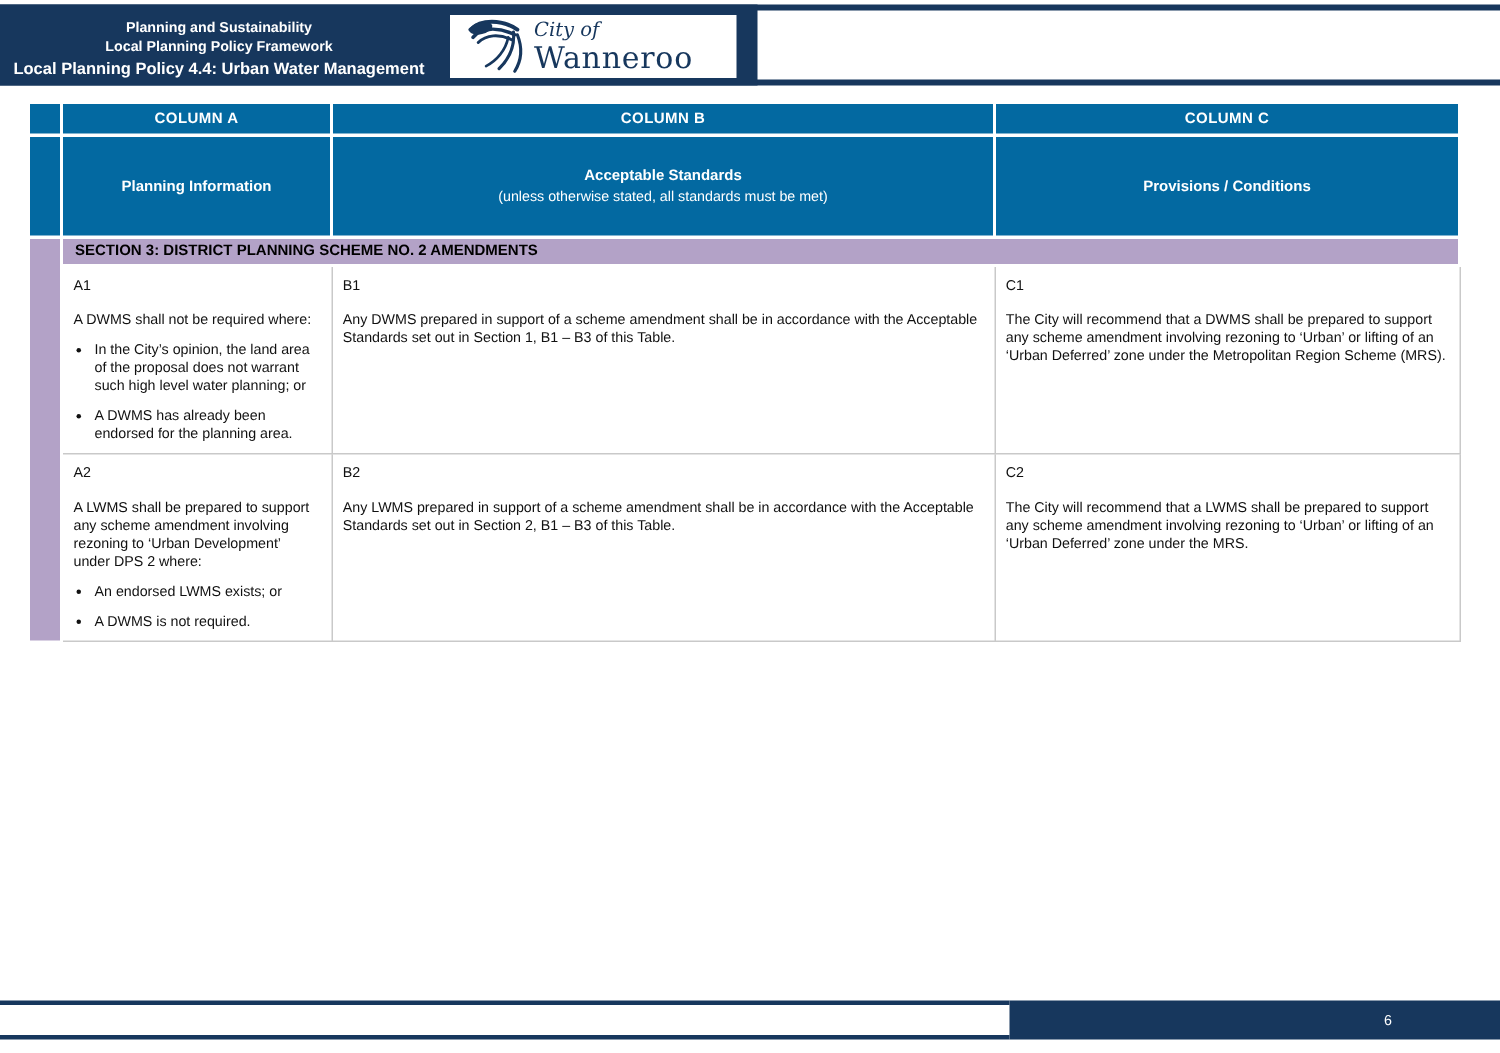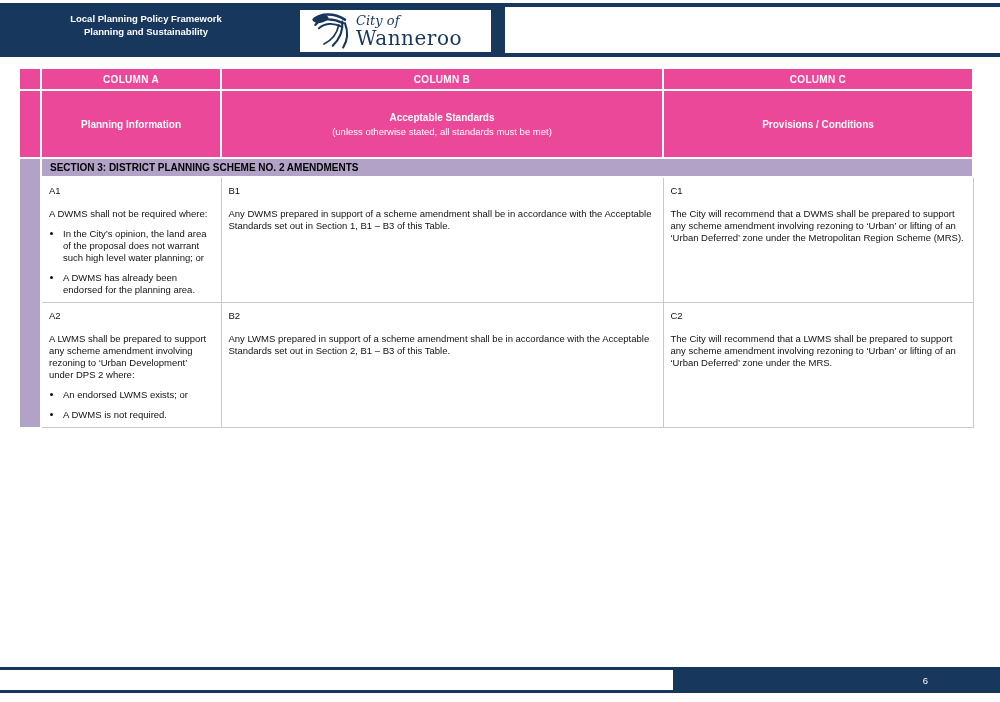--- a/index.html
+++ b/index.html
@@ -28,21 +28,21 @@
   .logo-text{color:#17375d;line-height:1;margin-left:2px;}
   .logo-cityof{font-family:"DejaVu Serif", serif;font-style:italic;font-size:13px;margin-bottom:1px;}
   .logo-name{font-family:"DejaVu Serif", serif;font-size:20px;letter-spacing:0.5px;}
   
   .policy-table{
     position:absolute;top:67px;left:18px;width:954px;
     border-collapse:collapse;table-layout:fixed;
   }
   .policy-table td{overflow:hidden;}
   .navy-cell{
-    background:#ec4899;color:#ffffff;border:2px solid #ffffff;
+    background:#0369a1;color:#ffffff;border:2px solid #ffffff;
     text-align:center;vertical-align:middle;
   }
   .col-label{font-size:10px;font-weight:bold;letter-spacing:0.3px;}
   .col-title{font-size:10px;font-weight:bold;}
   .col-sub{font-weight:normal;margin-top:3px;font-size:9.5px;}
   .lavender-cell{background:#b3a2c7;border:2px solid #ffffff;}
   .section-cell{
     font-size:10px;font-weight:bold;color:#000000;
     text-align:left;padding:3px 4px 3px 8px;vertical-align:middle;margin-left:32px;
   }
@@ -70,22 +70,23 @@
 </style>
 </head>
 <body>
 
 <div class="page">
 
   <div class="hdr-topline"></div>
   <div class="hdr-botline"></div>
   <div class="hdr-navy">
     <div class="hdr-text">
+      <div class="hdr-line-sm">Planning and Sustainability</div>
       <div class="hdr-line-sm">Local Planning Policy Framework</div>
-      <div class="hdr-line-sm">Planning and Sustainability</div>
+      <div class="hdr-line-lg">Local Planning Policy 4.4: Urban Water Management</div>
     </div>
   </div>
   <div class="logo-box">
     <svg class="logo-grass" viewBox="0 0 48 46">
       <g fill="none" stroke="#17375d" stroke-linecap="round">
         <path d="M40 10 C28 2 12 2 4 10" stroke-width="3"></path>
         <path d="M38 14 C26 8 12 8 6 16" stroke-width="2.6"></path>
         <path d="M36 18 C26 13 16 14 10 20" stroke-width="2.2"></path>
         <path d="M37 12 C38 22 34 32 26 40" stroke-width="2.4"></path>
         <path d="M40 14 C44 24 43 34 38 42" stroke-width="2.4"></path>

